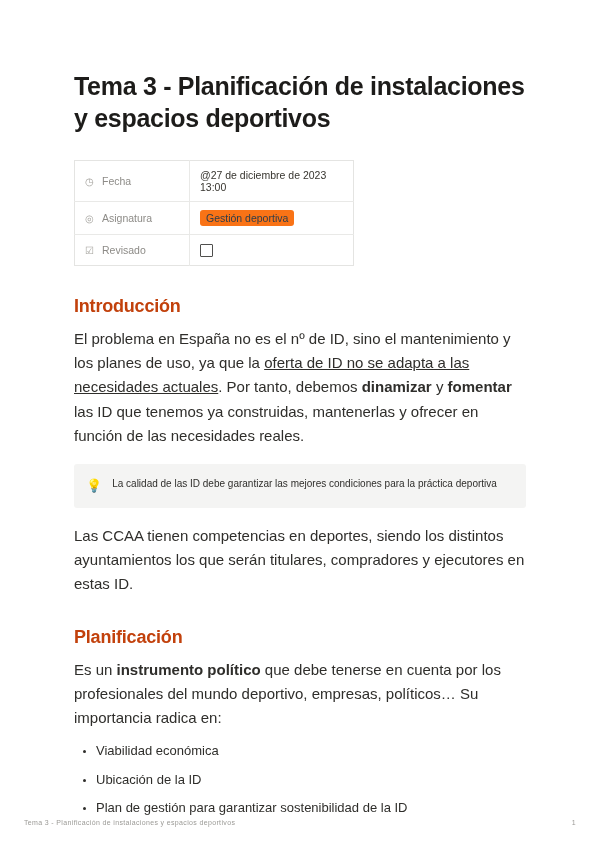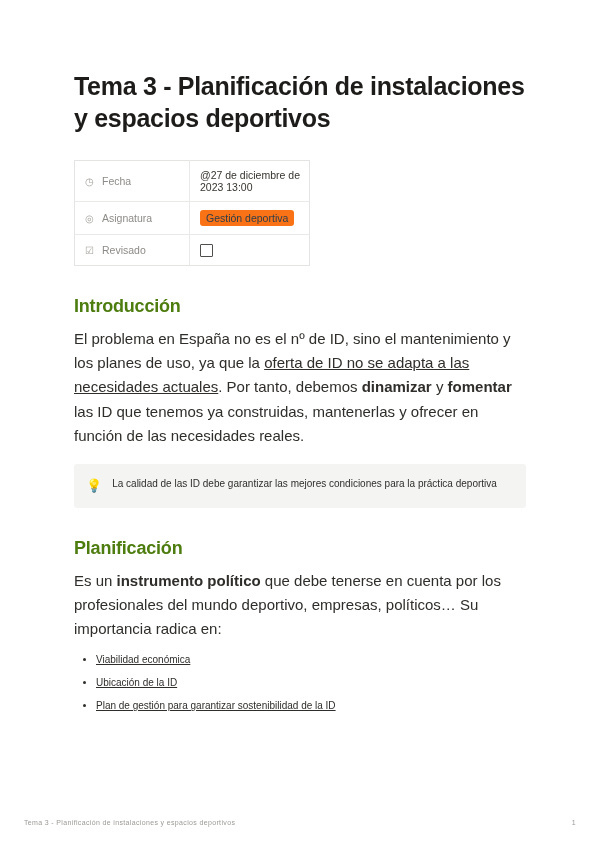--- a/index.html
+++ b/index.html
@@ -30,21 +30,21 @@
     color: #1d1c1a;
     margin: 0;
     padding-top: 70px;
   }
 
   
   .props {
     margin-top: 26px;
     border: 1px solid #e4e4e2;
     border-radius: 2px;
-    width: 236px;
+    width: 280px;
     border-collapse: collapse;
     font-size: 10.5px;
   }
   .props tr { border-bottom: 1px solid #e9e9e7; }
   .props tr:last-child { border-bottom: none; }
   .prop-key {
     width: 96px;
     padding: 8px 8px 8px 10px;
     color: #8d8b87;
     vertical-align: middle;
@@ -78,21 +78,21 @@
     width: 11px;
     height: 11px;
     border: 1.4px solid #4f4f4d;
     border-radius: 1px;
     vertical-align: middle;
   }
 
   h2.section {
     font-size: 18px;
     font-weight: bold;
-    color: #4d7c0f;
+    color: #c2410c;
     margin: 30px 0 10px 0;
     letter-spacing: -0.2px;
   }
   p.para {
     font-size: 15px;
     line-height: 1.62;
     margin: 0 0 10px 0;
     color: #2f2e2b;
   }
   .u { text-decoration: underline; }
@@ -116,25 +116,24 @@
     font-size: 10px;
     line-height: 1.62;
     color: #2f2e2b;
   }
 
   ul.bullets {
     margin: 6px 0 12px 0;
     padding-left: 22px;
   }
   ul.bullets li {
-    font-size: 10px;
+    font-size: 13px;
     line-height: 1.62;
     margin-bottom: 7px;
     color: #2f2e2b;
-    text-decoration: underline;
   }
   ul.bullets li::marker { font-size: 10px; }
 
   .footer {
     position: absolute;
     left: 24px;
     right: 24px;
     bottom: 22px;
     display: flex;
     justify-content: space-between;
@@ -180,20 +179,21 @@
 
   <h2 class="section">Introducción</h2>
 
   <p class="para"><span>El problema en España no es el nº de ID, sino el mantenimiento y los planes de uso, ya que la </span><span class="u">oferta de ID no se adapta a las necesidades actuales</span><span>. Por tanto, debemos </span><span class="b">dinamizar</span><span> y </span><span class="b">fomentar</span><span> las ID que tenemos ya construidas, mantenerlas y ofrecer en función de las necesidades reales.</span></p>
 
   <div class="callout">
     <span class="callout-emoji">💡</span>
     <span class="callout-text">La calidad de las ID debe garantizar las mejores condiciones para la práctica deportiva</span>
   </div>
 
+  <p class="para">Las CCAA tienen competencias en deportes, siendo los distintos ayuntamientos los que serán titulares, compradores y ejecutores en estas ID.</p>
 
   <h2 class="section">Planificación</h2>
 
   <p class="para"><span>Es un </span><span class="b">instrumento político</span><span> que debe tenerse en cuenta por los profesionales del mundo deportivo, empresas, políticos… Su importancia radica en:</span></p>
 
   <ul class="bullets">
     <li>Viabilidad económica</li>
     <li>Ubicación de la ID</li>
     <li>Plan de gestión para garantizar sostenibilidad de la ID</li>
   </ul>

